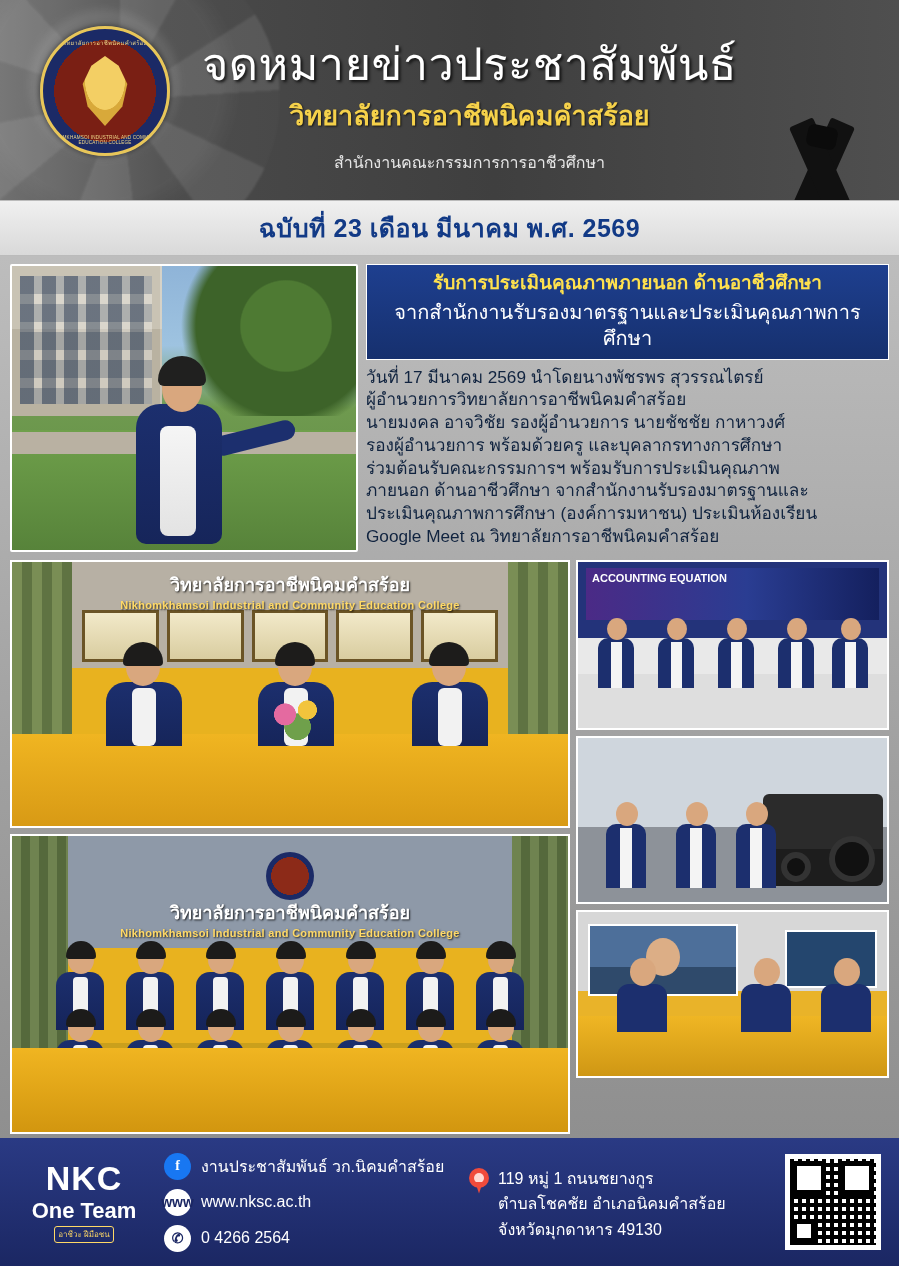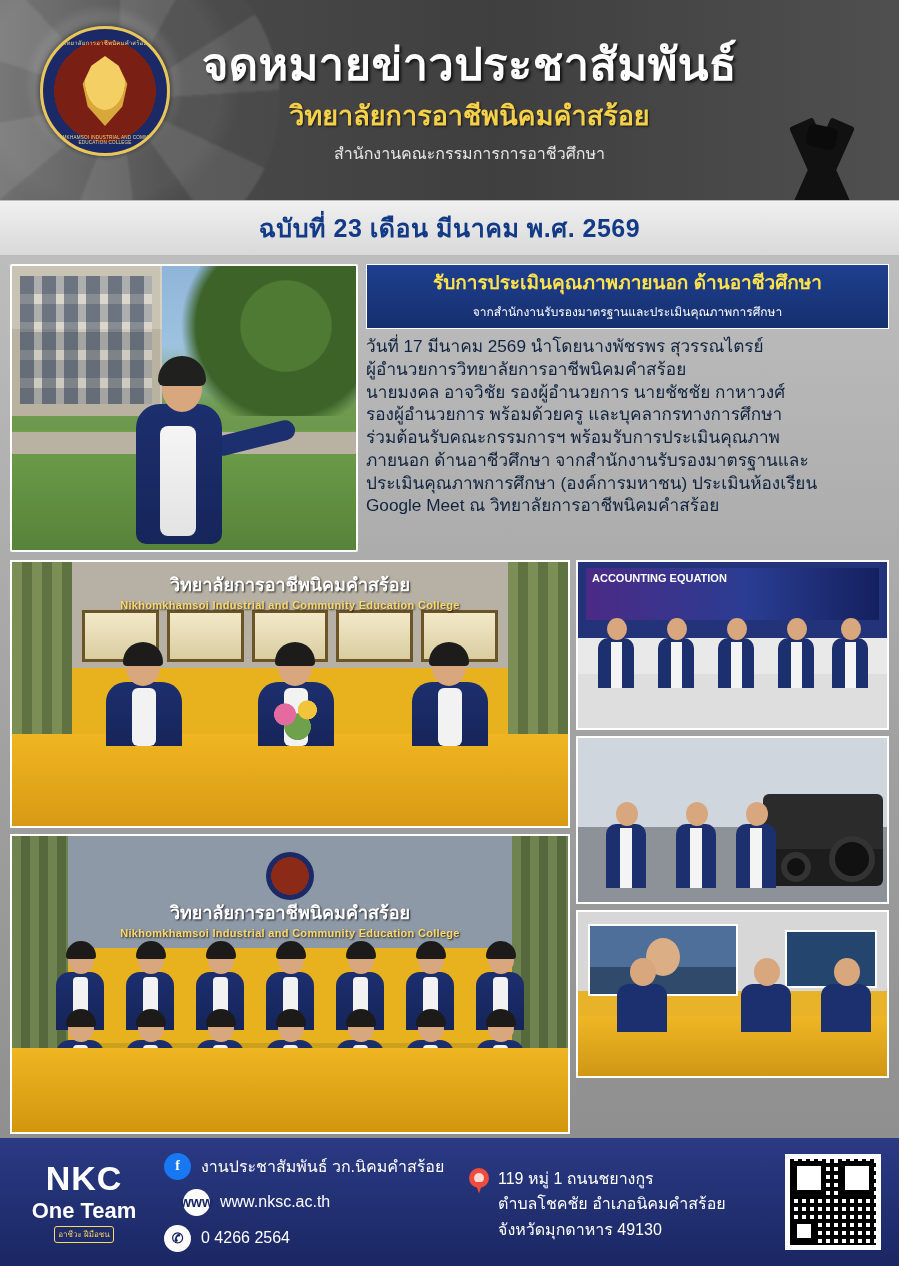--- a/index.html
+++ b/index.html
@@ -65,35 +65,35 @@
   .logo-text-top { top: 9px; }
   .logo-text-bottom { bottom: 8px; font-size: 4.6px; }
 
   .header-titles {
     position: absolute;
     left: 180px; right: 140px; top: 40px;
     text-align: center;
   }
   .title-main {
     font-size: 45px;
-    font-weight: bold;
+    font-weight: normal;
     color: #ffffff;
     text-shadow: 2px 2px 3px rgba(0,0,0,0.75);
     line-height: 1.1;
     letter-spacing: 0.5px;
   }
   .title-sub {
     margin-top: 4px;
     font-size: 27px;
     font-weight: bold;
     color: #f5d14a;
     text-shadow: 1px 1px 2px rgba(0,0,0,0.7);
   }
   .title-sub2 {
-    margin-top: 4px;
+    margin-top: 13px;
     font-size: 16px;
     color: #e6e6e6;
   }
   .ribbon {
     position: absolute;
     right: 30px; top: 118px;
     width: 96px; height: 100px;
   }
   .ribbon .band {
     position: absolute;
@@ -206,25 +206,25 @@
     padding: 6px 8px 8px 8px;
     text-align: center;
   }
   .article-head h2 {
     font-size: 19px;
     color: #ffe14d;
     font-weight: bold;
     line-height: 1.25;
   }
   .article-head h3 {
-    font-size: 12px;
+    font-size: 20px;
     color: #ffffff;
     font-weight: normal;
     line-height: 1.3;
-    margin-top: 10px;
+    margin-top: 4px;
     font-family: Liberation Serif, serif;
   }
   .article-body {
     margin-top: 6px;
     flex: 1;
     text-align: left;
     font-size: 17.2px;
     line-height: 1.32;
     color: #10233f;
   }
@@ -384,21 +384,21 @@
   }
   .contact-col { flex: none; width: 290px; display: flex; flex-direction: column; gap: 9px; }
   .contact-row { display: flex; align-items: center; gap: 10px; font-size: 16px; }
   .cicon {
     width: 27px; height: 27px; border-radius: 50%;
     background: #ffffff; color: #1b2763;
     display: flex; align-items: center; justify-content: center;
     font-size: 14px; font-weight: bold; flex: none;
   }
   .cicon.fb { background: #1877f2; color: #fff; font-family: "Liberation Serif", serif; }
-  .cicon.web { background: #ffffff; color: #1b2763; margin-left: 19px; }
+  .cicon.web { background: #ffffff; color: #1b2763; }
   .cicon.tel { background: #ffffff; color: #1b2763; }
   .addr-col { flex: 1; display: flex; align-items: flex-start; gap: 8px; font-size: 16px; line-height: 1.6; padding-top: 4px;}
   .pin {
     width: 22px; height: 28px; flex: none; position: relative; margin-top: 2px;
   }
   .pin:before {
     content: ""; position: absolute; left: 1px; top: 0; width: 20px; height: 20px;
     background: #f04b3c; border-radius: 50% 50% 50% 50%;
   }
   .pin:after {

